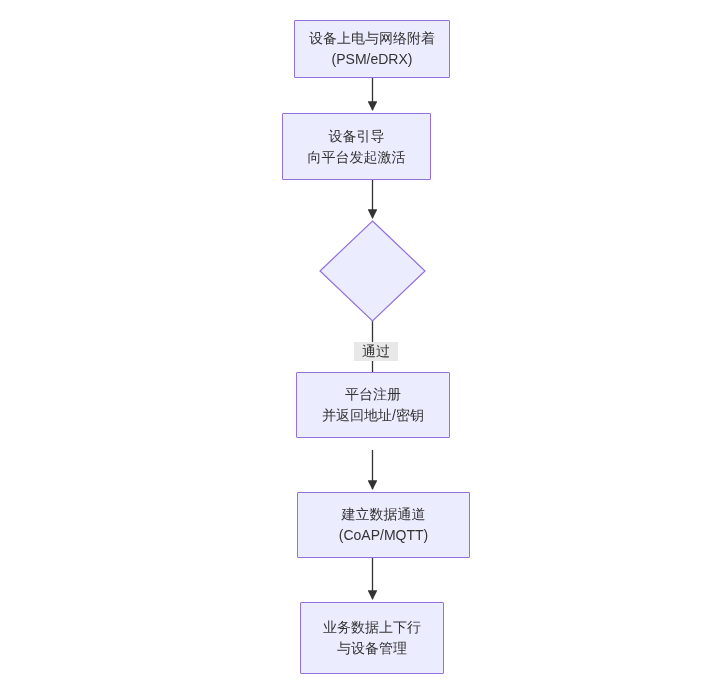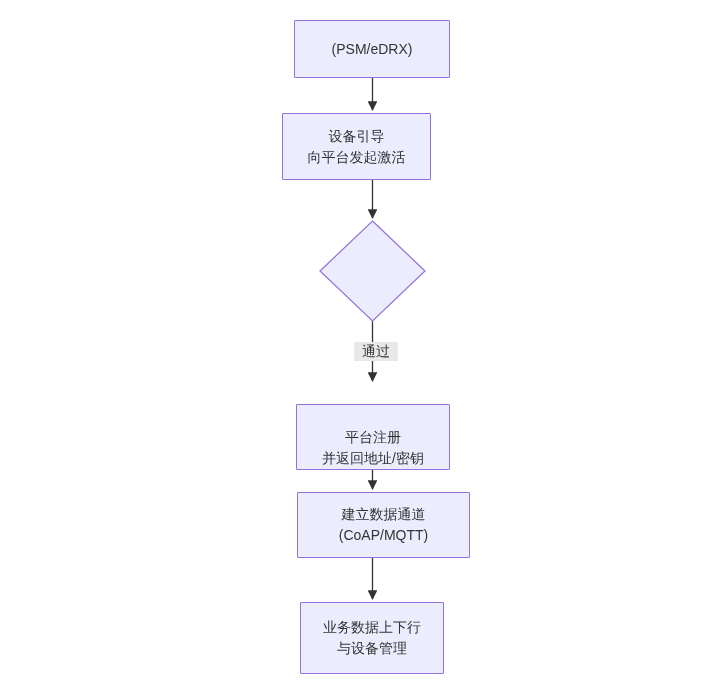--- a/index.html
+++ b/index.html
@@ -68,34 +68,35 @@
     <line x1="372.5" y1="78" x2="372.5" y2="110" stroke="#333333" stroke-width="1.3" marker-end="url(#arrowhead)"></line>
     <line x1="372.5" y1="180" x2="372.5" y2="218" stroke="#333333" stroke-width="1.3" marker-end="url(#arrowhead)"></line>
     <line x1="372.5" y1="321" x2="372.5" y2="381" stroke="#333333" stroke-width="1.3" marker-end="url(#arrowhead)"></line>
     <line x1="372.5" y1="450" x2="372.5" y2="489" stroke="#333333" stroke-width="1.3" marker-end="url(#arrowhead)"></line>
     <line x1="372.5" y1="558" x2="372.5" y2="599" stroke="#333333" stroke-width="1.3" marker-end="url(#arrowhead)"></line>
 
     <polygon points="372.5,221 425,271 372.5,321 320,271" fill="#ECECFF" stroke="#9370DB" stroke-width="1.2"></polygon>
   </svg>
 
   <div class="node" style="left:294px; top:20px; width:156px; height:58px;">
+    <div>设备上电与网络附着</div>
     <div>(PSM/eDRX)</div>
   </div>
 
   <div class="node" style="left:282px; top:113px; width:149px; height:67px;">
     <div>设备引导</div>
     <div>向平台发起激活</div>
   </div>
 
 
   <div class="edge-label" style="left:354px; top:342px;">
     <span>通过</span>
   </div>
 
-  <div class="node" style="left:296px; top:404px; width:154px; height:66px;justify-content:flex-end;">
+  <div class="node" style="left:296px; top:372px; width:154px; height:66px;">
     <div>平台注册</div>
     <div>并返回地址/密钥</div>
   </div>
 
   <div class="node" style="left:297px; top:492px; width:173px; height:66px;">
     <div>建立数据通道</div>
     <div>(CoAP/MQTT)</div>
   </div>
 
   <div class="node" style="left:300px; top:602px; width:144px; height:72px;">

